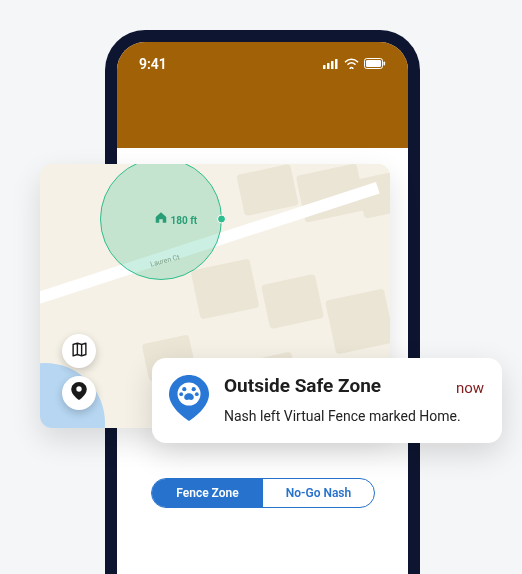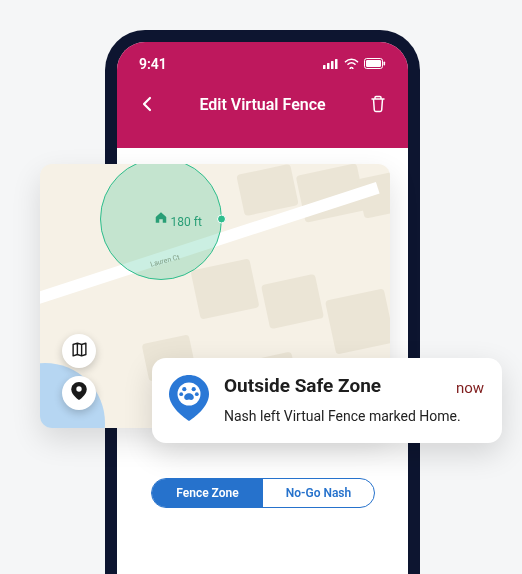--- a/index.html
+++ b/index.html
@@ -23,21 +23,21 @@
   }
   .screen {
     width: 100%;
     height: 100%;
     background: #fff;
     border-radius: 28px;
     overflow: hidden;
     position: relative;
   }
   .header {
-    background: #be185d;
+    background: #a16207;
     color: #fff;
     height: 106px;
     position: relative;
   }
   .statusbar {
     display: flex;
     justify-content: space-between;
     align-items: center;
     padding: 14px 22px 0 22px;
     font-size: 14px;
@@ -126,23 +126,23 @@
   }
   .geo-center-icon {
     position: absolute;
     left: 50%; top: 50%;
     transform: translate(-50%,-50%);
     color: #299e76;
   }
   .geo-radius-label {
     position: absolute;
     left: 58%; top: 47%;
-    font-size: 12px;
+    font-size: 10px;
     color: #299e76;
-    font-weight: 400;
+    font-weight: 700;
   }
   .geo-handle {
     position: absolute;
     width: 9px; height: 9px;
     background: #2ebd8c;
     border-radius: 50%;
     right: -5px; top: 50%;
     transform: translateY(-50%);
     border: 1px solid #fff;
   }
@@ -227,33 +227,20 @@
           </span>
           <span>
             <svg width="22" height="11" viewBox="0 0 22 11">
                 <rect x="0.5" y="0.5" width="18" height="10" rx="2.2" stroke="#fff" fill="none"></rect>
                 <rect x="2" y="2" width="15" height="7" rx="1.2" fill="#fff"></rect>
                 <rect x="19.5" y="3.5" width="1.6" height="4" rx="0.8" fill="#fff"></rect>
               </svg>
           </span>
         </div>
       </div>
-      <div class="titlebar">
-        <div class="back-btn">
-          <svg width="10" height="16" viewBox="0 0 10 16">
-              <path d="M8 2 L2 8 L8 14" stroke="#fff" stroke-width="2.2" fill="none" stroke-linecap="round" stroke-linejoin="round"></path>
-            </svg>
-        </div>
-        <div class="title">Edit Virtual Fence</div>
-        <div class="trash-btn">
-          <svg width="16" height="18" viewBox="0 0 16 18">
-              <path d="M2 4h12M5 4V2.5A1 1 0 0 1 6 1.5h4a1 1 0 0 1 1 1V4M3.5 4l.8 11a1.5 1.5 0 0 0 1.5 1.4h4.4a1.5 1.5 0 0 0 1.5-1.4l.8-11" stroke="#fff" stroke-width="1.5" fill="none" stroke-linecap="round" stroke-linejoin="round"></path>
-            </svg>
-        </div>
-      </div>
     </div>
     <div class="screen-body"></div>
   </div>
 </div>
 
 <div class="map-card">
   <div class="map-bg">
     <div class="block blk1"></div>
     <div class="block blk2"></div>
     <div class="block blk3"></div>

